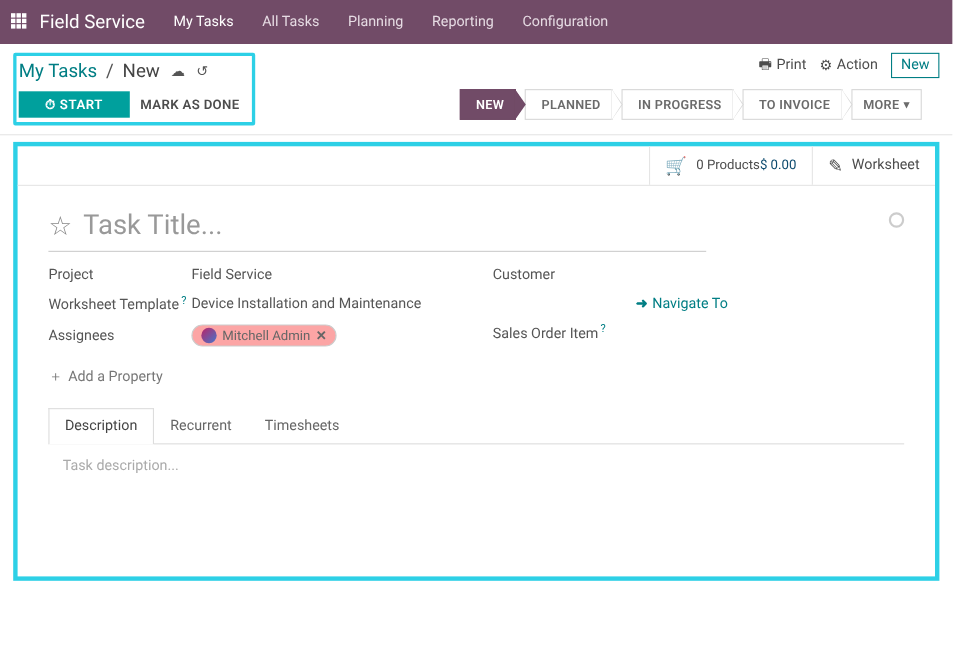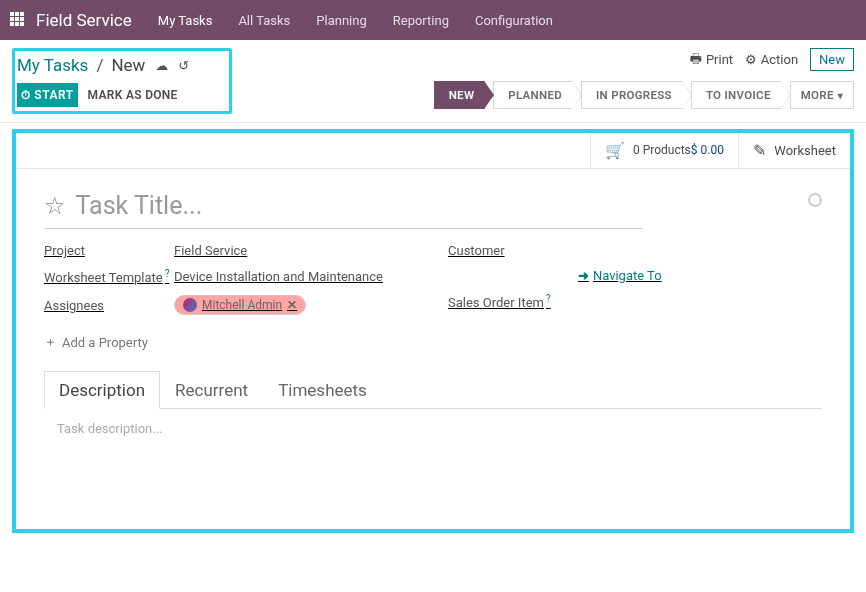--- a/index.html
+++ b/index.html
@@ -15,21 +15,21 @@
   
   
   .control-panel { background: #fff; padding: 8px 12px; display: flex; justify-content: space-between; align-items: flex-start; border-bottom: 1px solid #e5e5e5; }
   .cp-left { border: 3px solid #2dd0e6; padding: 4px 8px 4px 0; border-radius: 2px; display: flex; flex-direction: column; gap: 8px; min-width: 220px; align-items:flex-start; }
   .breadcrumb { display: flex; align-items: center; gap: 8px; font-size: 17px; margin-left: 2px;}
   .breadcrumb-link { color: #017e84; cursor: pointer; }
   .breadcrumb-sep { color: #555; }
   .breadcrumb-cur { color: #444; }
   .cloud-icon, .reload-icon { font-size: 13px; color: #555; cursor: pointer; margin-left: 2px; }
   .cp-actions { display: flex; gap: 10px; margin-left: 2px;}
-  .btn-start { background: #00A09D; color: #fff; border: none; padding: 5px 4px; font-size: 12px; font-weight: 600; letter-spacing: .5px; cursor: pointer; }
+  .btn-start { background: #00A09D; color: #fff; border: none; padding: 5px 24px; font-size: 12px; font-weight: 600; letter-spacing: .5px; cursor: pointer; }
   .btn-markdone { background: transparent; border: none; color: #4c4c4c; font-size: 12px; font-weight: 600; letter-spacing: .3px; cursor: pointer; }
   
   .cp-right { display: flex; flex-direction: column; align-items: flex-end; gap: 10px; }
   .cp-right-buttons { display: flex; align-items: center; gap: 12px; }
   .icon-btn { display: flex; align-items: center; gap: 4px; font-size: 13px; color: #4c4c4c; cursor: pointer; }
   .btn-new-outline { border: 1px solid #017e84; color: #017e84; background: #fff; padding: 3px 8px; font-size: 13px; cursor: pointer; }
   
   .statusbar { display: flex; align-items: center; }
   .status-step, .status-step.active, .status-more {
     display: inline-flex; align-items: center; height: 28px; font-size: 11.5px; font-weight: 600; letter-spacing: .3px;
@@ -39,21 +39,21 @@
     content:""; position:absolute; right:-9px; top:-1px; width:0;height:0;
     border-top:14px solid transparent; border-bottom:14px solid transparent; border-left:9px solid #fff; z-index:2;
   }
   .status-step::before {
     content:""; position:absolute; right:-10px; top:-1px; width:0;height:0;
     border-top:14px solid transparent; border-bottom:14px solid transparent; border-left:10px solid #d7d7d7; z-index:1;
   }
   .status-step.active { background:#714B67; color:#fff; border-color:#714B67; }
   .status-step.active::after { border-left-color:#714B67; }
   .status-step.active::before { border-left-color:#714B67; }
-  .status-more { padding: 12px 10px; margin-right: 0;}
+  .status-more { padding: 12px 10px; margin-right: 16px;}
   .status-more::after, .status-more::before { display:none; }
   .caret-down { margin-left: 4px; font-size: 10px; }
   
   
   .form-wrap { border: 4px solid #2dd0e6; margin: 6px 12px 10px 12px; border-bottom:4px solid #2dd0e6; }
   .stat-bar { display:flex; justify-content:flex-end; border-bottom: 1px solid #e5e5e5; }
   .stat-box { border-left: 1px solid #e5e5e5; padding: 8px 14px; display:flex; align-items:center; gap:8px; font-size:13px; color:#4c4c4c; cursor:pointer; min-width:100px;}
   .stat-box .lines { display:flex; flex-direction:row; line-height:1.2; font-size:12px;}
   .sub { color:#0c4a6e; }
   .cart-icon, .pencil-icon { font-size:16px; }
@@ -61,38 +61,38 @@
   .form-sheet { padding: 18px 28px; }
   .title-row { display:flex; align-items:center; gap:10px; border-bottom:1px solid #ccc; padding-bottom:4px; margin-bottom:14px; position:relative;}
   .star-outline { font-size:24px; color:#888; cursor:pointer; }
   .title-input { flex:1; border:none; outline:none; font-size:25px; color:#888; padding:4px 0; }
   .title-input::placeholder { color:#999; }
   .title-container { display:flex; align-items:flex-start; }
   .title-left{ flex:1.05; }
   .title-right{ width:180px; display:flex; justify-content:flex-end; padding-top:6px; }
   .circle-btn { width:14px; height:14px; border:2px solid #ccc; border-radius:50%; cursor:pointer;}
   
-  .cols { display:flex; gap:30px;text-decoration:underline; }
+  .cols { display:flex; gap:30px; }
   .col { flex:1; display:flex; flex-direction:column; gap:10px;}
   .field { display:flex; align-items:center; font-size:13px; }
   .field-label { width:130px; color:#555; }
   .field-value { color:#555; }
   .help-q { color:#017e84; font-size:10px; vertical-align:super; margin-left:2px; cursor:pointer;}
   
   .chip { display:inline-flex; align-items:flex-end; gap:5px; border:1px solid #ccc; border-radius:12px; padding:2px 8px; font-size:12px; color:#666; background:#fca5a5;}
   .chip-avatar { width:14px; height:14px; border-radius:50%; background: linear-gradient(135deg,#b26,#47c); }
   .chip-x { font-weight:bold; cursor:pointer; color:#666;}
   
   .navlink { color:#017e84; font-size:13px; cursor:pointer; display:inline-flex; align-items:center; gap:4px; margin-left:130px;}
   .arrow-r { font-weight:bold; }
   
   .add-prop { margin-top:18px; font-size:13px; color:#777; cursor:pointer; display:inline-flex; align-items:center; gap:5px;}
   
   .tabs { margin-top:20px; display:flex; border-bottom:1px solid #ddd;}
-  .tab { padding:8px 14px; font-size:17px; color:#666; cursor:pointer; border:1px solid transparent; border-bottom:none;text-align:center; }
+  .tab { padding:8px 14px; font-size:13px; color:#666; cursor:pointer; border:1px solid transparent; border-bottom:none;text-align:center; }
   .tab.active { border:1px solid #ddd; border-bottom:1px solid #fff; margin-bottom:-1px; background:#fff; color:#444;}
   
   .desc-area { margin-top:12px; font-size:13px; color:#aaa; min-height:90px;margin-left:13px; }
   
 </style>
 </head>
 <body>
 
 <div class="topnav">
   <div class="apps-icon">

